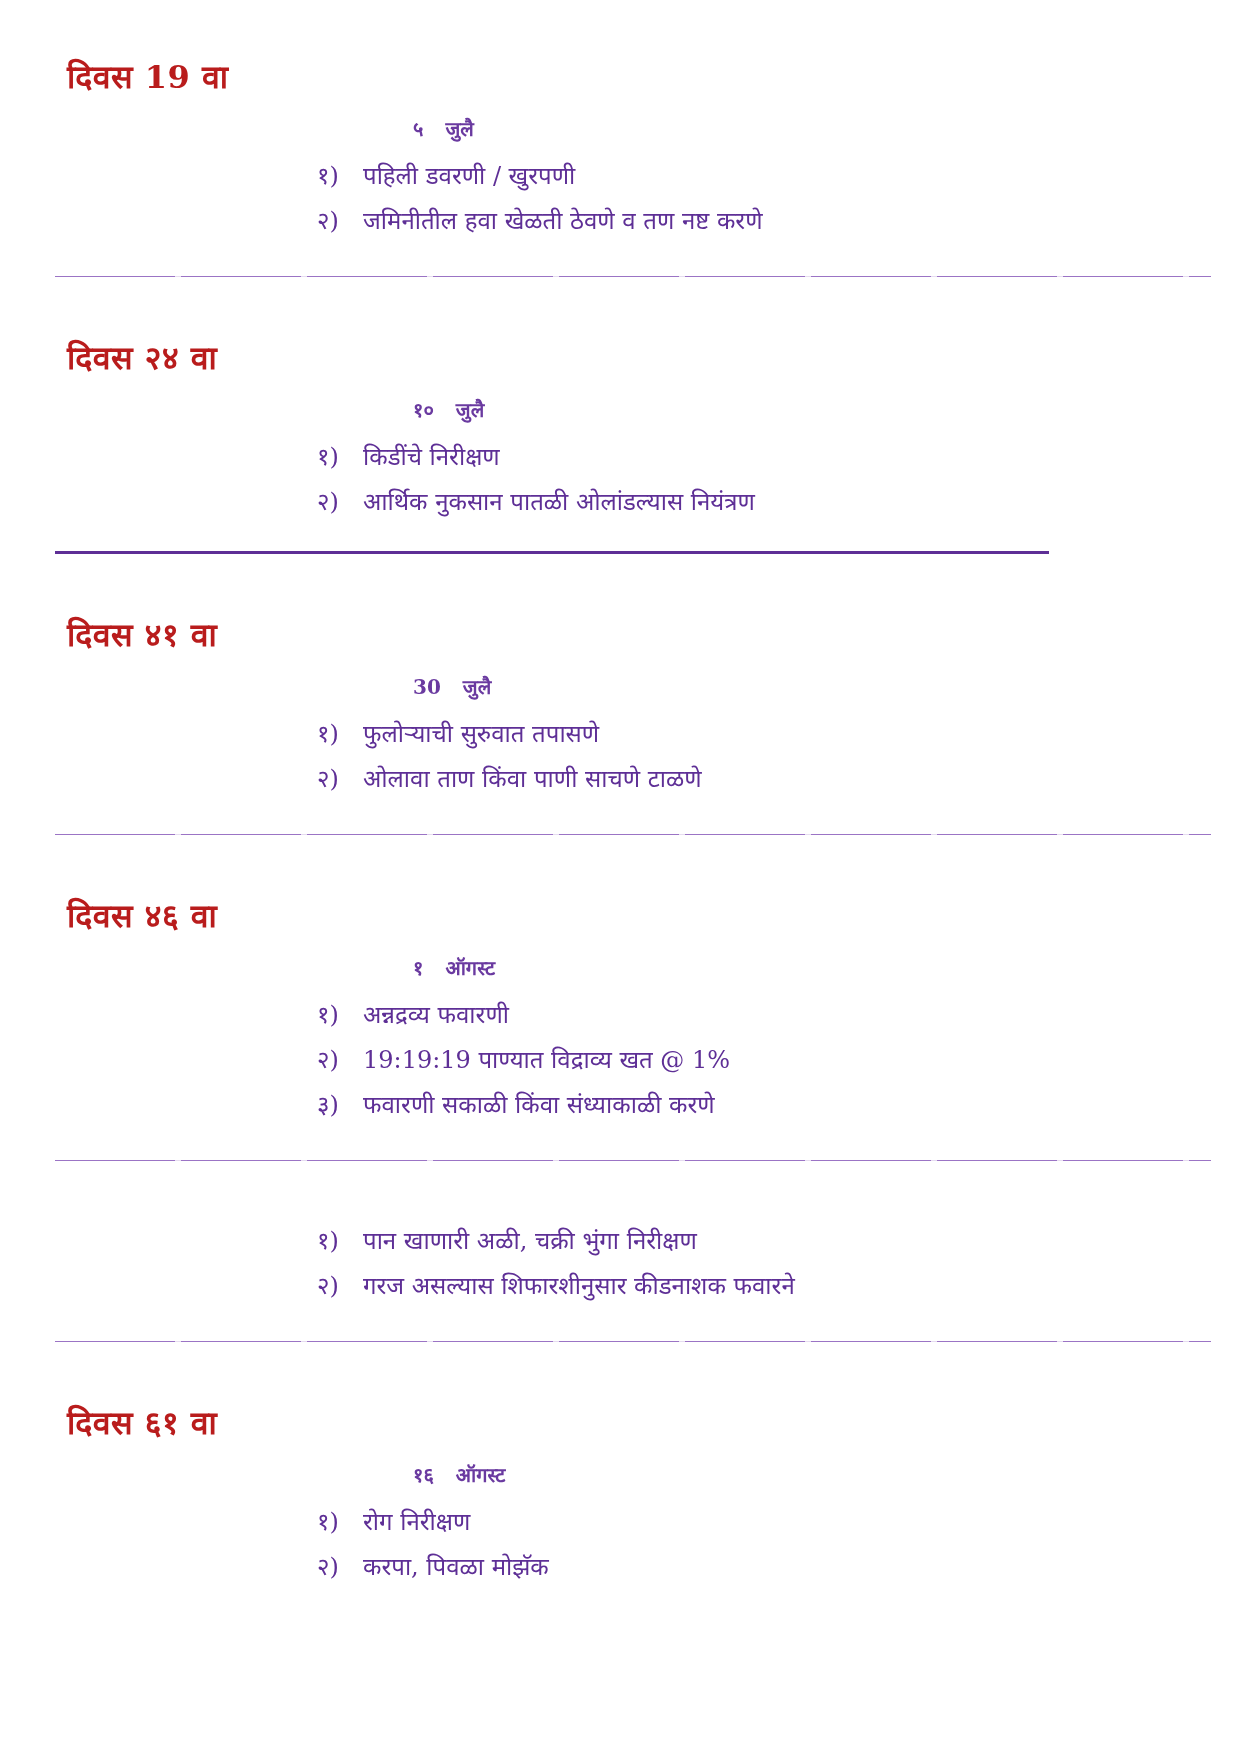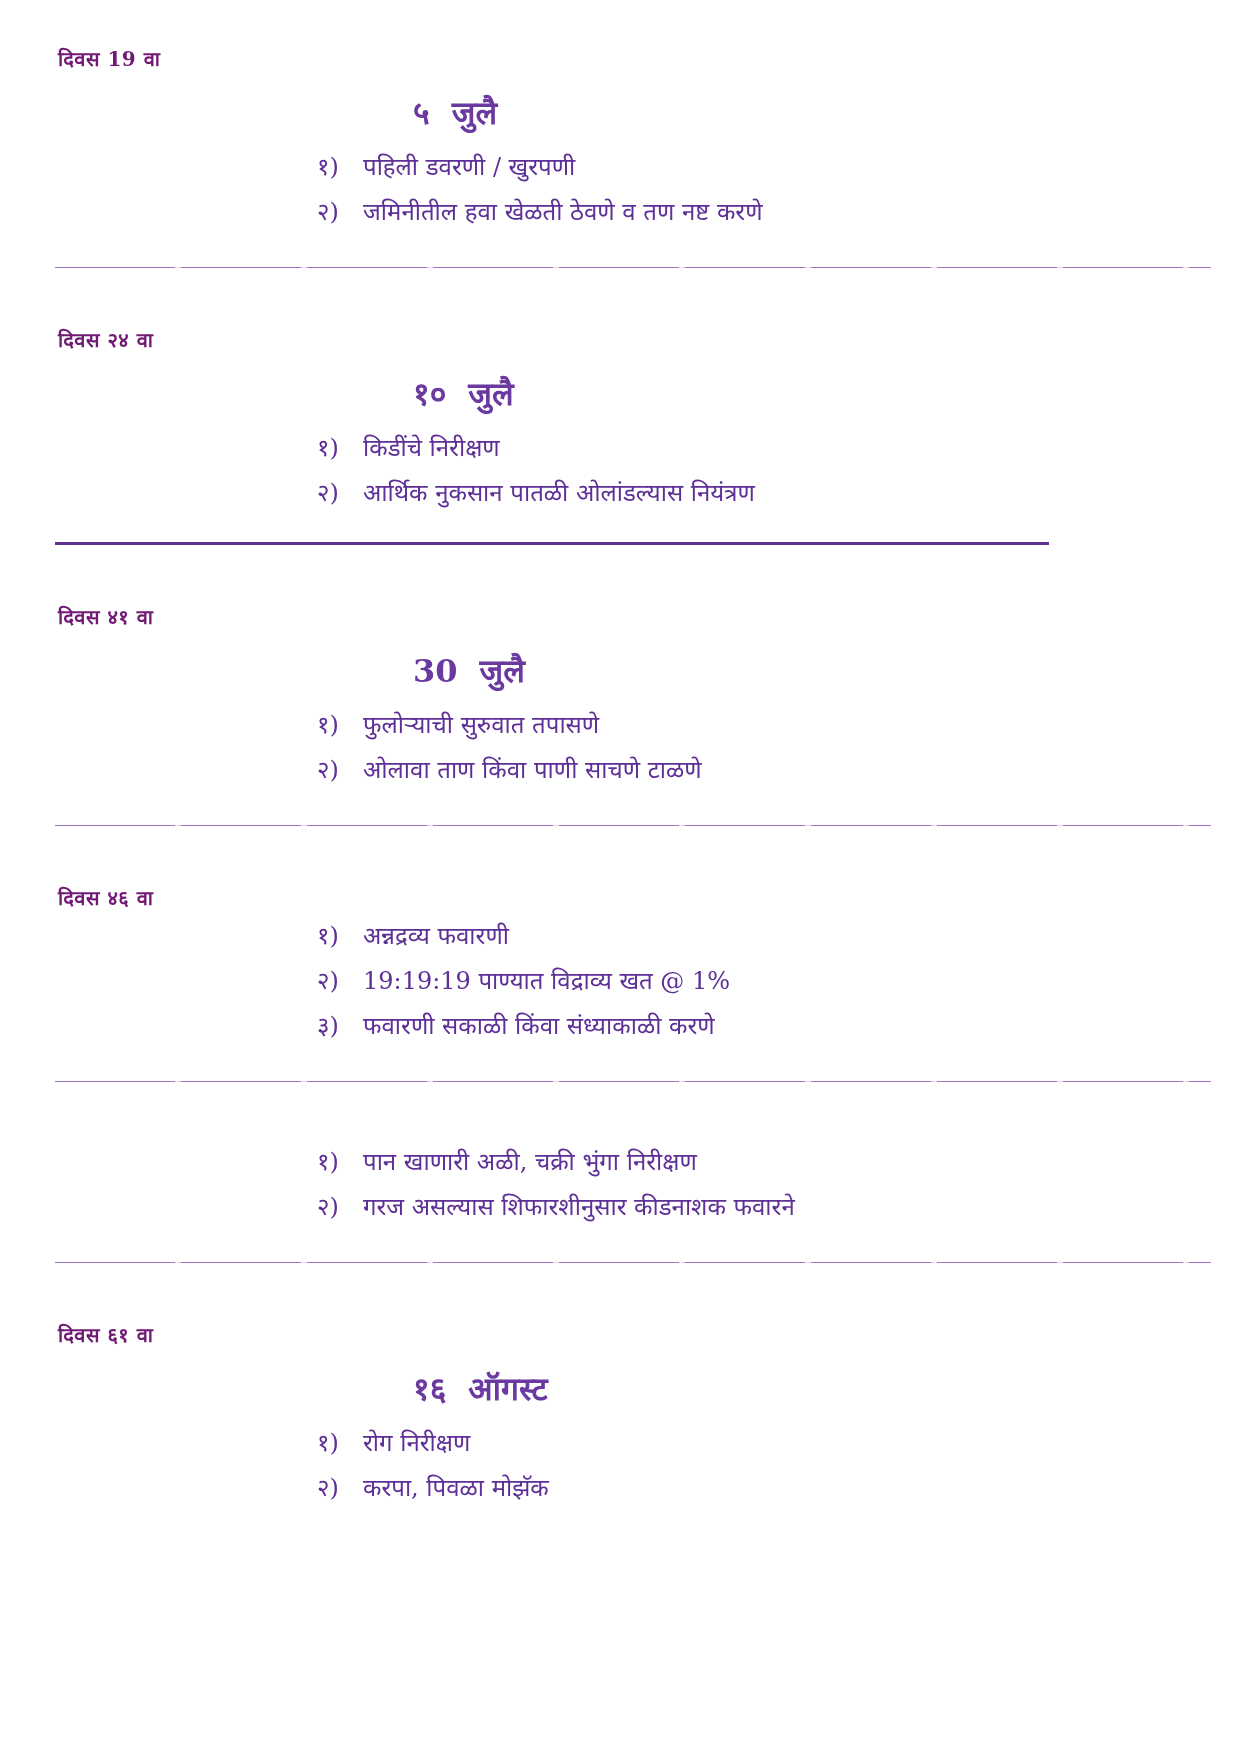--- a/index.html
+++ b/index.html
@@ -13,29 +13,29 @@
   .page {
     width: 1241px;
     min-height: 1755px;
     box-sizing: border-box;
     background: #ffffff;
     padding: 42px 30px 20px 55px;
     color: #66339b;
   }
   .section { display: block; }
   .day {
-    font-size: 20px;
+    font-size: 32px;
     font-weight: bold;
-    color: #701a75;
-    margin: 3px;
+    color: #b91c1c;
+    margin: 12px;
     letter-spacing: 0.5px;
   }
   .date-line {
     margin: 18px 0 12px 358px;
-    font-size: 32px;
+    font-size: 20px;
     font-weight: bold;
     color: #6a3aa0;
   }
   .date-line .num { margin-right: 22px; }
   .items { margin: 0; }
   .item {
     display: flex;
     margin-left: 262px;
     font-size: 24px;
     line-height: 45px;
@@ -113,20 +113,23 @@
       <div class="item">
         <span class="num">२)</span>
         <span class="txt">ओलावा ताण किंवा पाणी साचणे टाळणे</span>
       </div>
     </div>
     <hr class="sep">
   </section>
 
   <section class="section">
     <h2 class="day">दिवस ४६ वा</h2>
+    <div class="date-line">
+      <span class="num">१</span><span>ऑगस्ट</span>
+    </div>
     <div class="items">
       <div class="item">
         <span class="num">१)</span>
         <span class="txt">अन्नद्रव्य फवारणी</span>
       </div>
       <div class="item">
         <span class="num">२)</span>
         <span class="txt">19:19:19 पाण्यात विद्राव्य खत @ 1%</span>
       </div>
       <div class="item">

